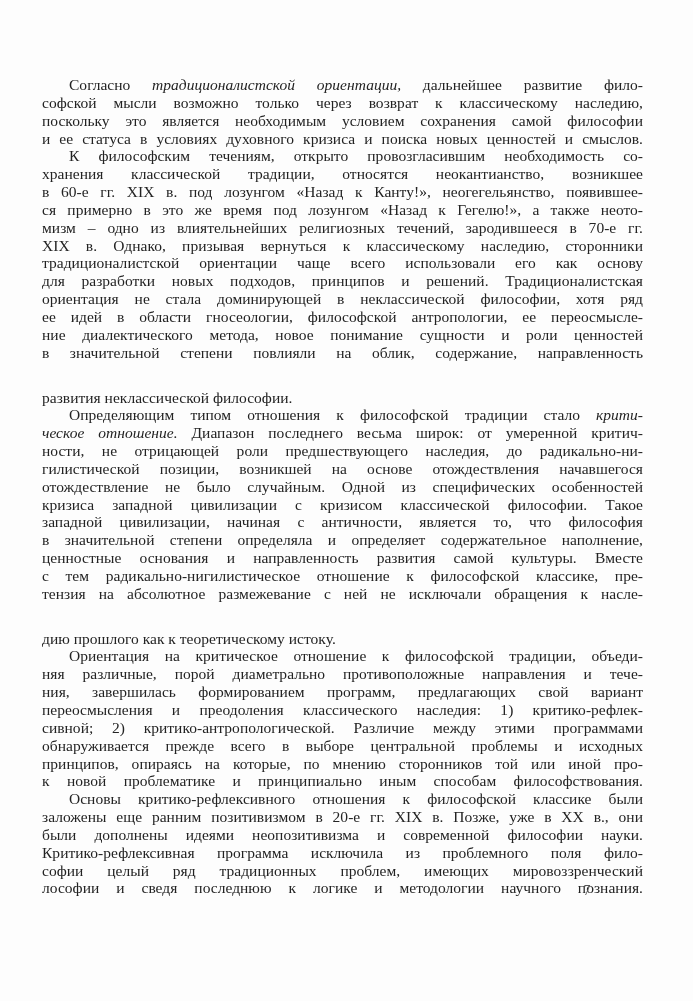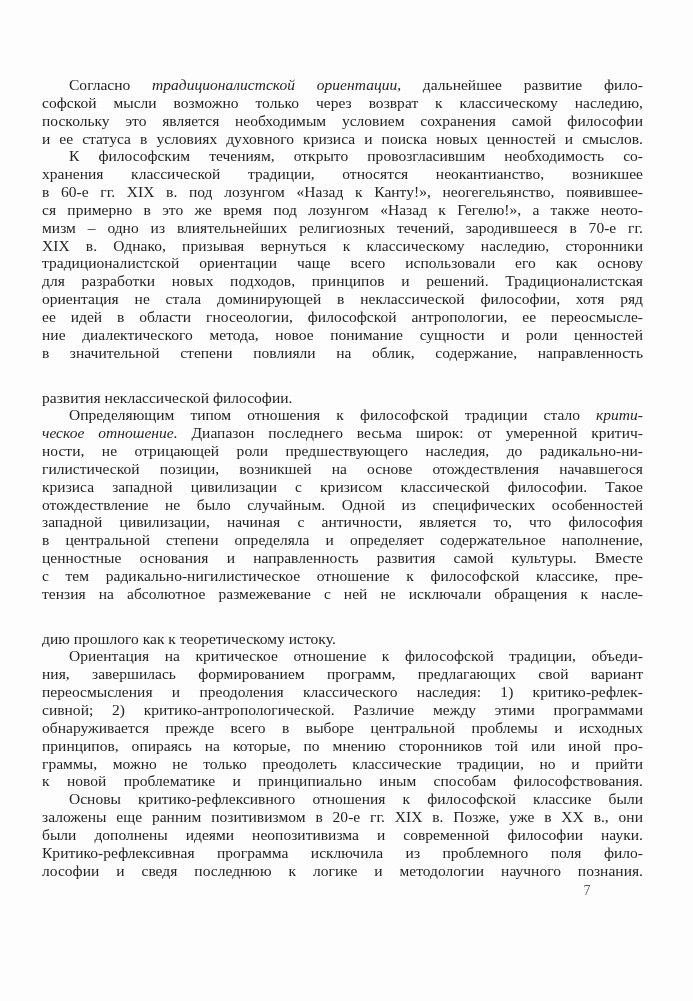--- a/index.html
+++ b/index.html
@@ -66,45 +66,46 @@
       <div class="line"><span>ние диалектического метода, новое понимание сущности и роли ценностей</span></div>
       <div class="line"><span>в значительной степени повлияли на облик, содержание, направленность</span></div>
       <div class="line end"><span>развития неклассической философии.</span></div>
     </div>
 
     <div class="para">
       <div class="line indent"><span>Определяющим типом отношения к философской традиции стало </span><span class="it">крити-</span></div>
       <div class="line"><span class="it">ческое отношение.</span><span> Диапазон последнего весьма широк: от умеренной критич-</span></div>
       <div class="line"><span>ности, не отрицающей роли предшествующего наследия, до радикально-ни-</span></div>
       <div class="line"><span>гилистической позиции, возникшей на основе отождествления начавшегося</span></div>
+      <div class="line"><span>отождествление не было случайным. Одной из специфических особенностей</span></div>
       <div class="line"><span>кризиса западной цивилизации с кризисом классической философии. Такое</span></div>
-      <div class="line"><span>отождествление не было случайным. Одной из специфических особенностей</span></div>
       <div class="line"><span>западной цивилизации, начиная с античности, является то, что философия</span></div>
-      <div class="line"><span>в центральной степени определяла и определяет содержательное наполнение,</span></div>
+      <div class="line"><span>в значительной степени определяла и определяет содержательное наполнение,</span></div>
       <div class="line"><span>ценностные основания и направленность развития самой культуры. Вместе</span></div>
       <div class="line"><span>с тем радикально-нигилистическое отношение к философской классике, пре-</span></div>
       <div class="line"><span>тензия на абсолютное размежевание с ней не исключали обращения к насле-</span></div>
       <div class="line end"><span>дию прошлого как к теоретическому истоку.</span></div>
     </div>
 
     <div class="para">
       <div class="line indent"><span>Ориентация на критическое отношение к философской традиции, объеди-</span></div>
+      <div class="line"><span>няя различные, порой диаметрально противоположные направления и тече-</span></div>
       <div class="line"><span>ния, завершилась формированием программ, предлагающих свой вариант</span></div>
       <div class="line"><span>переосмысления и преодоления классического наследия: 1) критико-рефлек-</span></div>
       <div class="line"><span>сивной; 2) критико-антропологической. Различие между этими программами</span></div>
       <div class="line"><span>обнаруживается прежде всего в выборе центральной проблемы и исходных</span></div>
       <div class="line"><span>принципов, опираясь на которые, по мнению сторонников той или иной про-</span></div>
-      <div class="line"><span>граммы, можно не только преодолеть классические традиции, но и прийти</span></div>
       <div class="line"><span>к новой проблематике и принципиально иным способам философствования.</span></div>
     </div>
 
     <div class="para">
       <div class="line indent"><span>Основы критико-рефлексивного отношения к философской классике были</span></div>
       <div class="line"><span>заложены еще ранним позитивизмом в 20-е гг. XIX в. Позже, уже в XX в., они</span></div>
       <div class="line"><span>были дополнены идеями неопозитивизма и современной философии науки.</span></div>
       <div class="line"><span>Критико-рефлексивная программа исключила из проблемного поля фило-</span></div>
+      <div class="line"><span>софии целый ряд традиционных проблем, имеющих мировоззренческий</span></div>
       <div class="line"><span>лософии и сведя последнюю к логике и методологии научного познания.</span></div>
     </div>
 
   </div>
 
   <div class="page-number">7</div>
 </div>
 
 </body></html>

